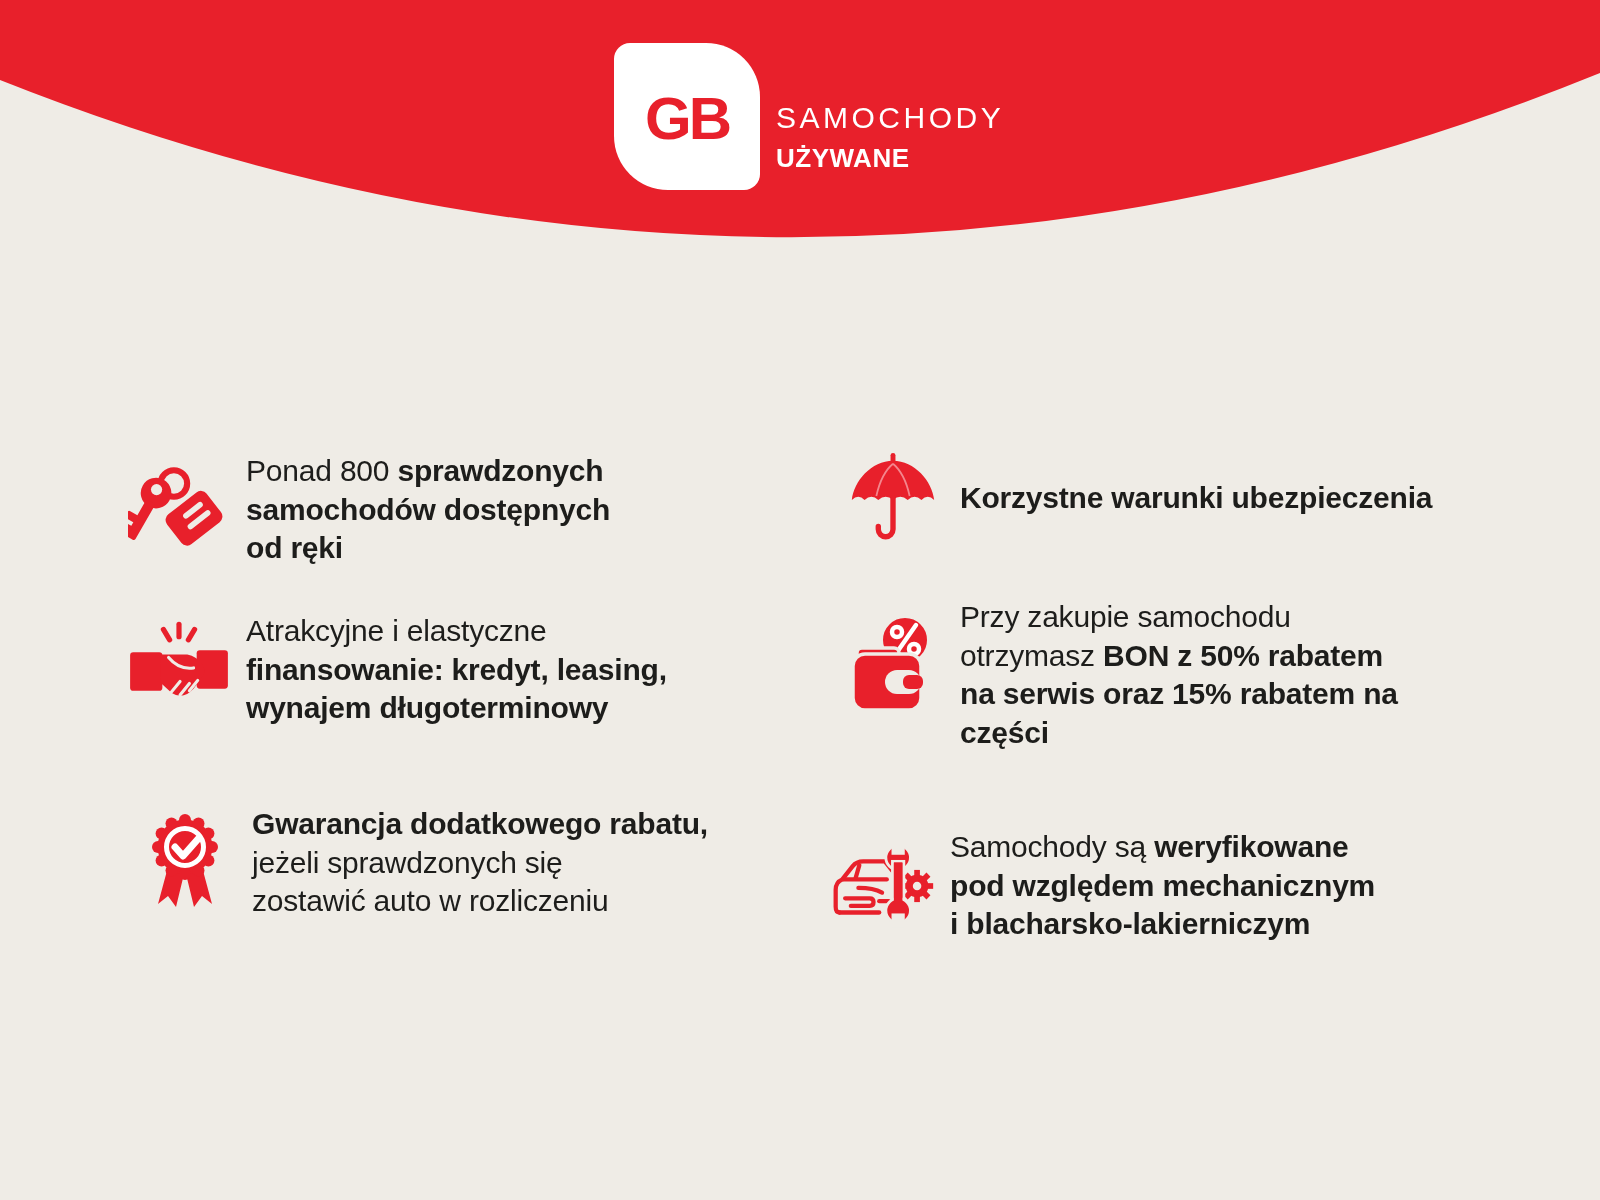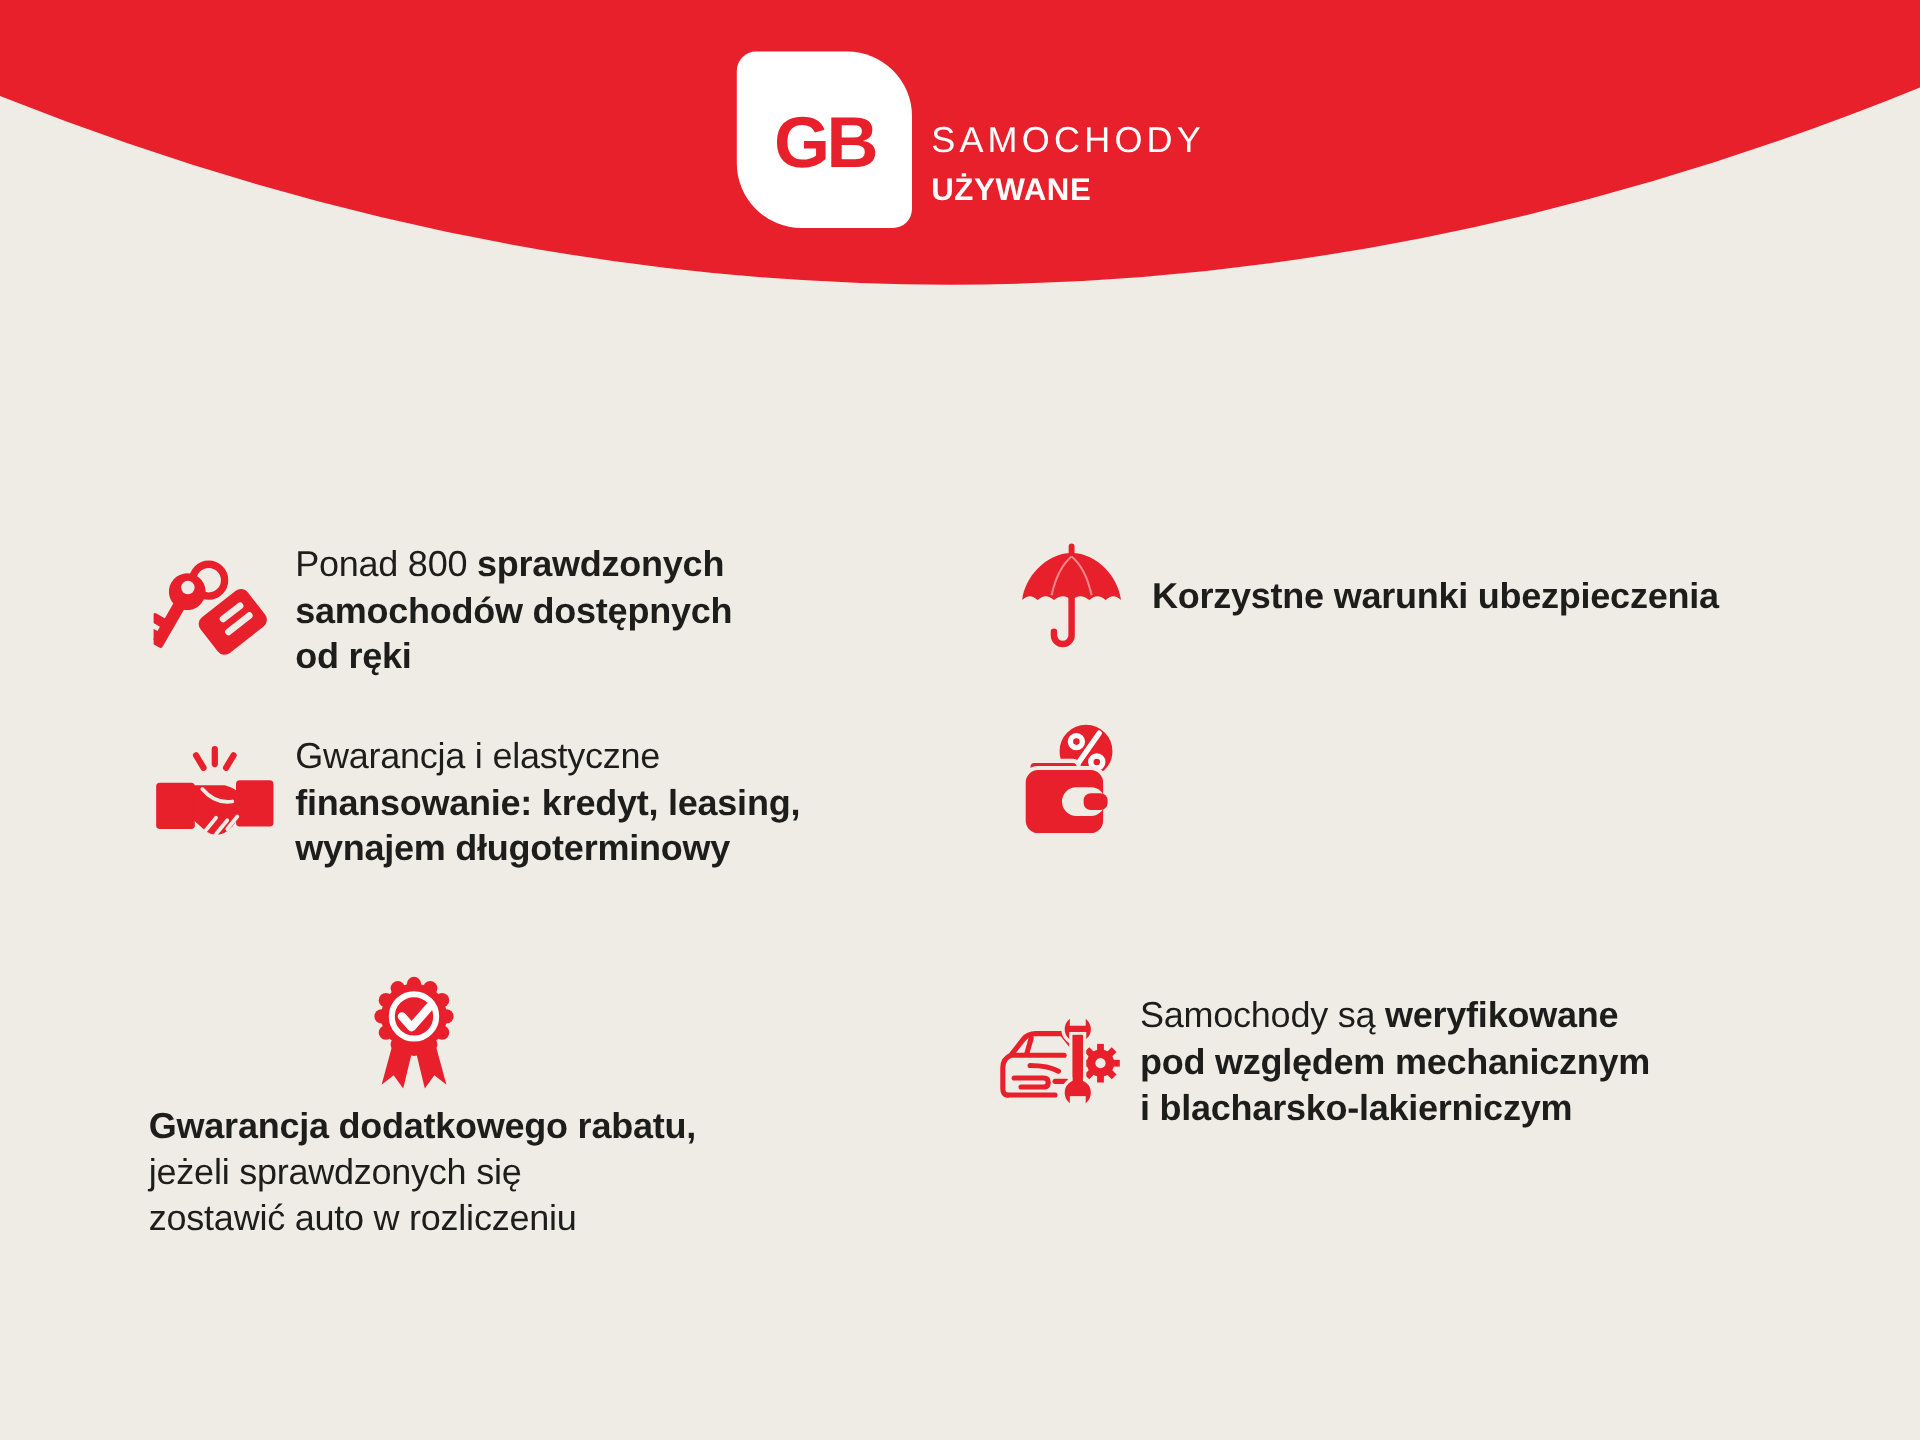--- a/index.html
+++ b/index.html
@@ -95,27 +95,27 @@
         </g>
         <g stroke="#EFECE6" stroke-width="3" stroke-linecap="round" fill="none">
           <path d="M42,72 l9,-11"></path>
           <path d="M51,74 l9,-11"></path>
           <path d="M60,70 l8,-10"></path>
           <path d="M40,38 q10,12 24,10"></path>
         </g>
       </svg>
     </div>
     <div class="text">
-        <div class="line"><span>Gwarancja i elastyczne</span></div>
+        <div class="line"><span>Atrakcyjne i elastyczne</span></div>
         <div class="line"><span class="b">finansowanie: kredyt, leasing,</span></div>
         <div class="line"><span class="b">wynajem długoterminowy</span></div>
       </div>
   </div>
 
-  <div class="feature" style="left:110px;top:805px;flex-direction:column;">
+  <div class="feature" style="left:132px;top:805px;">
     <div class="icon-box">
       <svg width="100" height="115" viewBox="0 0 100 115">
         <g fill="#E8202B">
           <path d="M33,62 L49,69 L41,102 L33,91 L23,99 Z"></path>
           <path d="M67,62 L51,69 L59,102 L67,91 L77,99 Z"></path>
           <circle cx="50" cy="42" r="27.5"></circle>
           <circle cx="77" cy="42" r="6"></circle>
             <circle cx="73.4" cy="55.5" r="6"></circle>
           <circle cx="63.5" cy="65.4" r="6"></circle>
             <circle cx="50" cy="69" r="6"></circle>
@@ -162,20 +162,26 @@
         <circle cx="60" cy="28" r="24" fill="#E8202B" stroke="#EFECE6" stroke-width="4"></circle>
         <circle cx="52" cy="20" r="5" fill="none" stroke="#ffffff" stroke-width="4.5"></circle>
         <circle cx="69" cy="37" r="5" fill="none" stroke="#ffffff" stroke-width="4.5"></circle>
         <line x1="71" y1="13" x2="50" y2="43" stroke="#ffffff" stroke-width="4.5" stroke-linecap="round"></line>
         <rect x="12" y="36" width="42" height="16" rx="5" fill="#E8202B" stroke="#EFECE6" stroke-width="3.5"></rect>
         <rect x="8" y="42" width="68" height="56" rx="12" fill="#E8202B" stroke="#EFECE6" stroke-width="3.5"></rect>
         <path d="M52,58 h12 a12,12 0 0 1 12,12 v0 a12,12 0 0 1 -12,12 h-12 a11,11 0 0 1 0,-24 z" fill="#EFECE6"></path>
         <rect x="58" y="63" width="20" height="14" rx="6" fill="#E8202B"></rect>
       </svg>
     </div>
+    <div class="text">
+        <div class="line"><span>Przy zakupie samochodu</span></div>
+        <div class="line"><span>otrzymasz </span><span class="b">BON z 50% rabatem</span></div>
+        <div class="line"><span class="b">na serwis oraz 15% rabatem na</span></div>
+        <div class="line"><span class="b">części</span></div>
+      </div>
   </div>
 
   <div class="feature" style="left:830px;top:828px;">
     <div class="icon-box">
       <svg width="112" height="112" viewBox="0 0 112 112">
 
         <g fill="#E8202B">
           <circle cx="92" cy="56" r="12"></circle>
           <g>
             <rect x="89" y="39" width="6" height="8" transform="rotate(0 92 56)"></rect>

